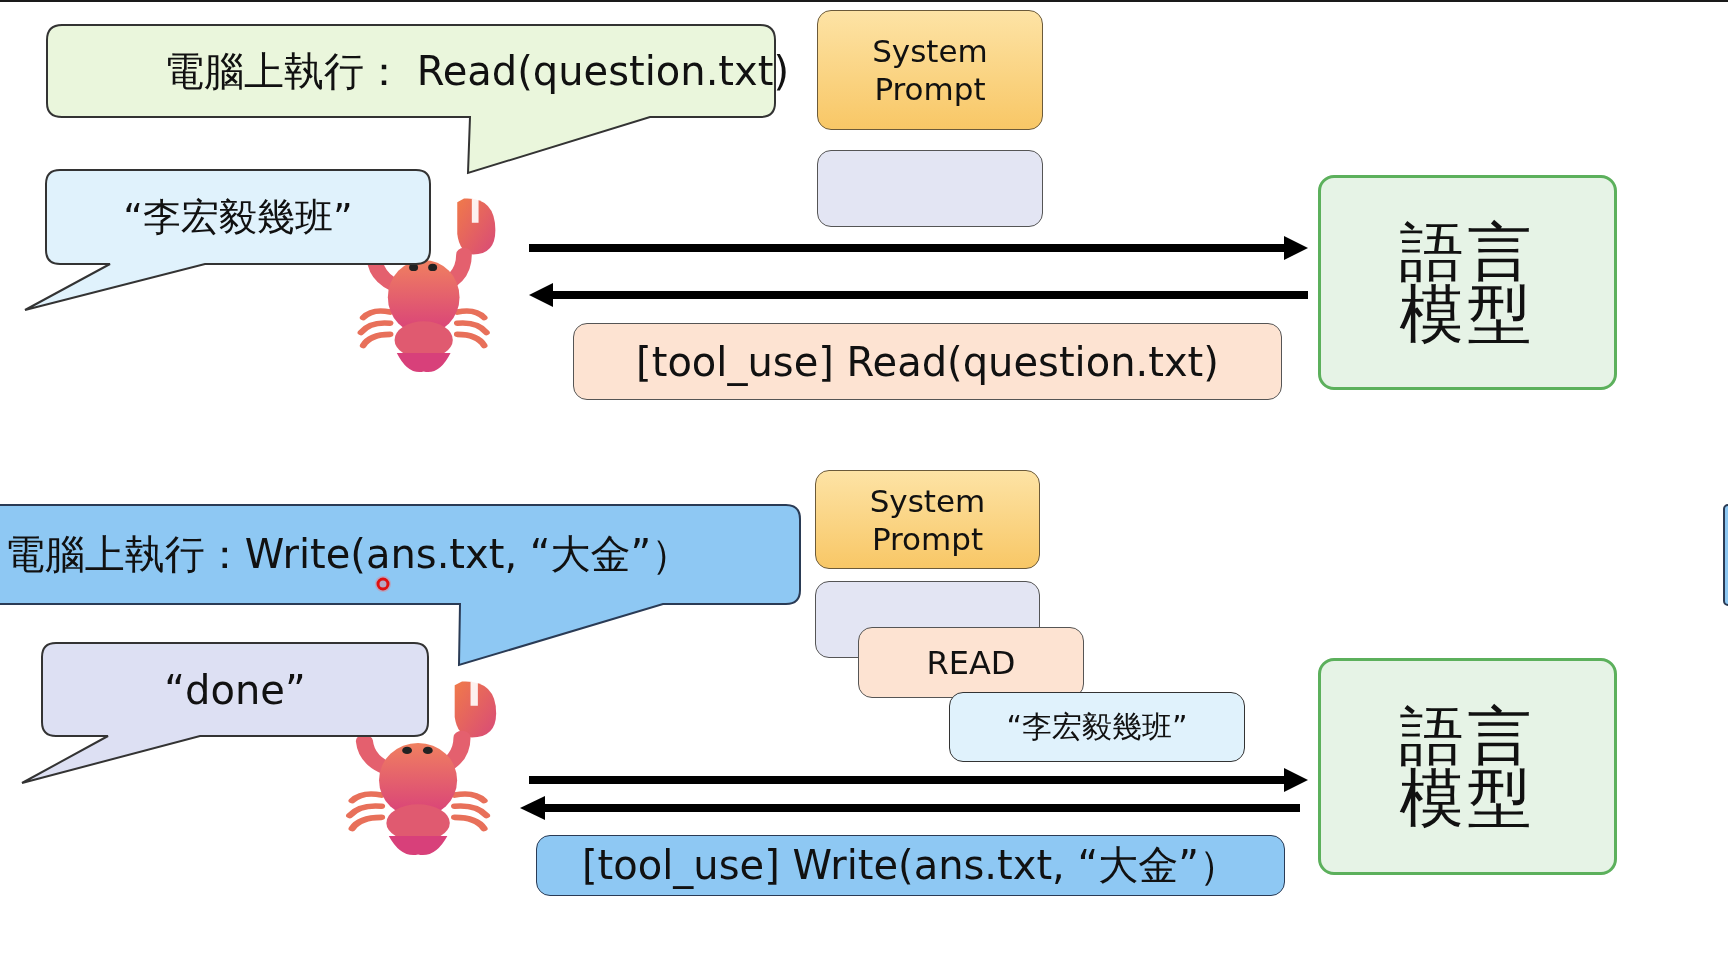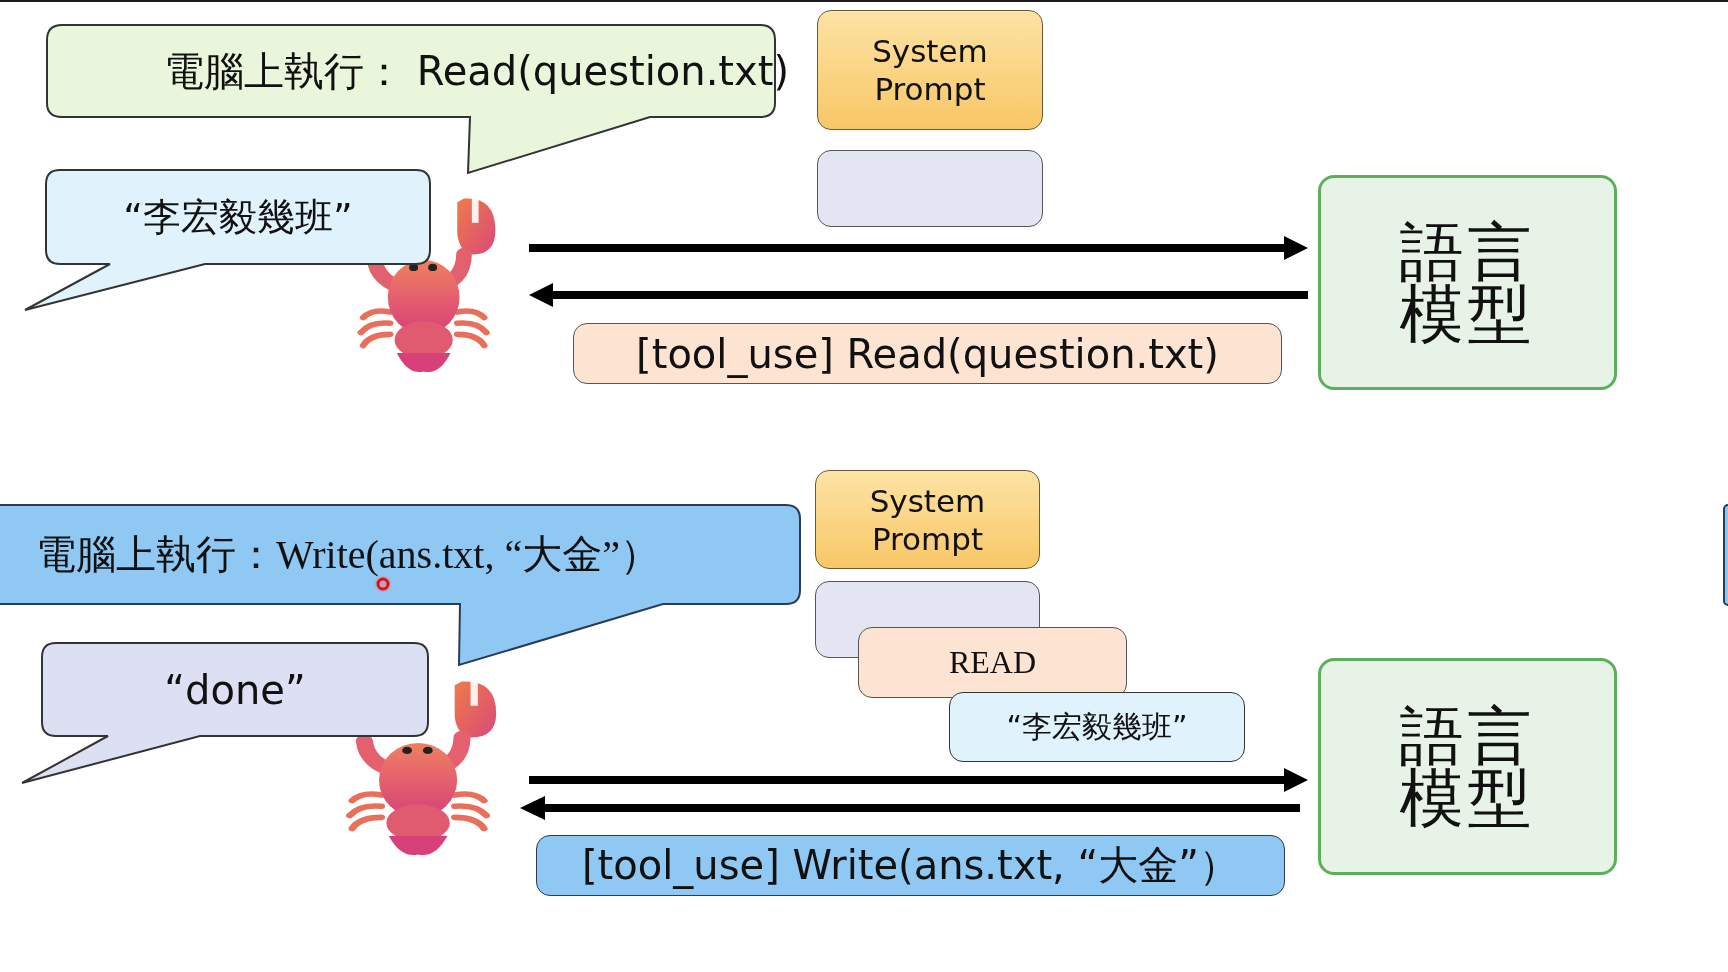--- a/index.html
+++ b/index.html
@@ -113,31 +113,31 @@
   <span>System</span>
   <span>Prompt</span>
 </div>
 <div class="box lav" style="left:817px; top:150px; width:226px; height:77px;"></div>
 
 <div class="box llm" style="left:1318px; top:175px; width:299px; height:215px; flex-direction:column;">
   <span>語言</span>
   <span>模型</span>
 </div>
 
-<div class="box peach big" style="left:573px; top:323px; width:709px; height:61px;">[tool_use] Read(question.txt)</div>
+<div class="box peach big" style="left:573px; top:323px; width:709px; height:77px;">[tool_use] Read(question.txt)</div>
 
-<div class="txt bubble-text" style="left:0px; top:505px; width:696px; height:99px;font-family:Liberation Serif, serif;">電腦上執行：Write(ans.txt, “大金”）</div>
+<div class="txt bubble-text" style="left:0px; top:505px; width:696px; height:99px;">電腦上執行：Write(ans.txt, “大金”）</div>
 <div class="txt bubble-text" style="left:42px; top:643px; width:386px; height:93px;">“done”</div>
 
 <div class="box sys" style="left:815px; top:470px; width:225px; height:99px; flex-direction:column;">
   <span>System</span>
   <span>Prompt</span>
 </div>
 <div class="box lav" style="left:815px; top:581px; width:225px; height:77px;"></div>
-<div class="box peach" style="left:858px; top:627px; width:269px; height:71px; font-size:32px;font-family:Liberation Serif, serif;">READ</div>
+<div class="box peach" style="left:858px; top:627px; width:226px; height:71px; font-size:32px;">READ</div>
 <div class="box lightblue" style="left:949px; top:692px; width:296px; height:70px; font-size:30px;">“李宏毅幾班”</div>
 
 <div class="box llm" style="left:1318px; top:658px; width:299px; height:217px; flex-direction:column;">
   <span>語言</span>
   <span>模型</span>
 </div>
 
 <div class="box blue big" style="left:536px; top:835px; width:749px; height:61px;">[tool_use] Write(ans.txt, “大金”）</div>
 
 </body></html>

